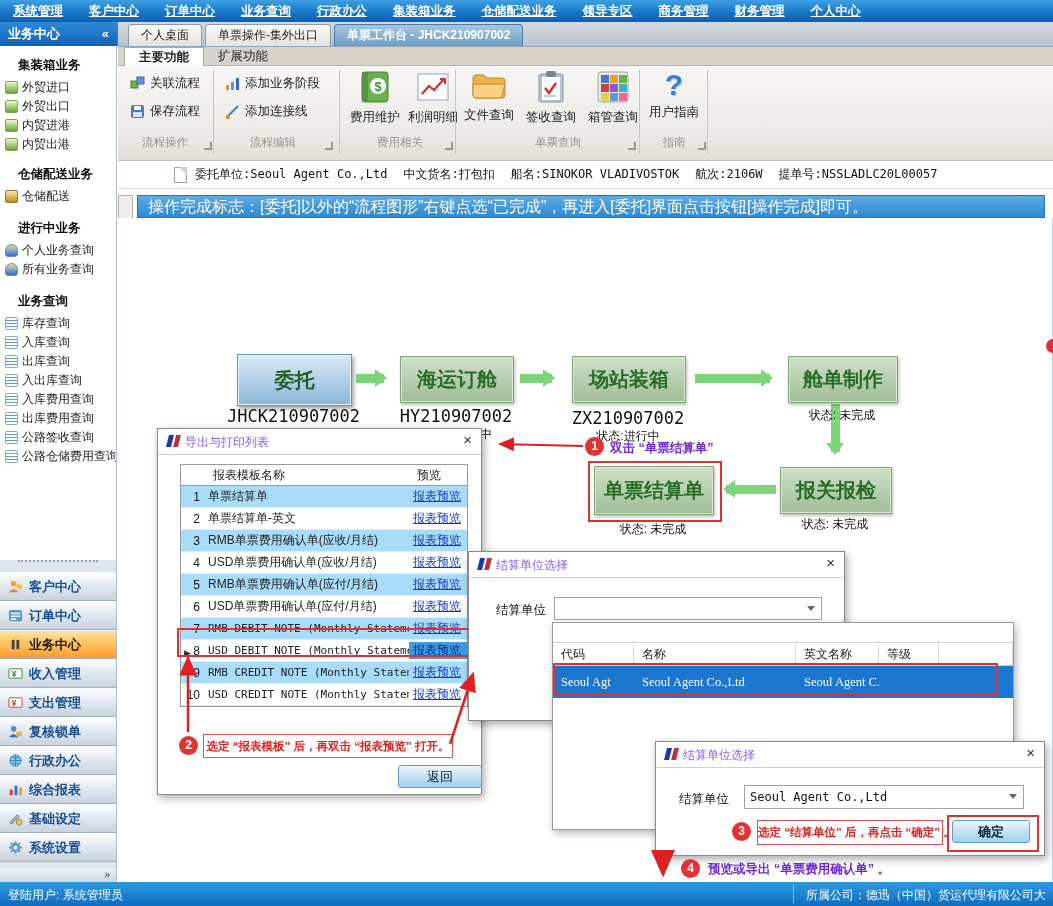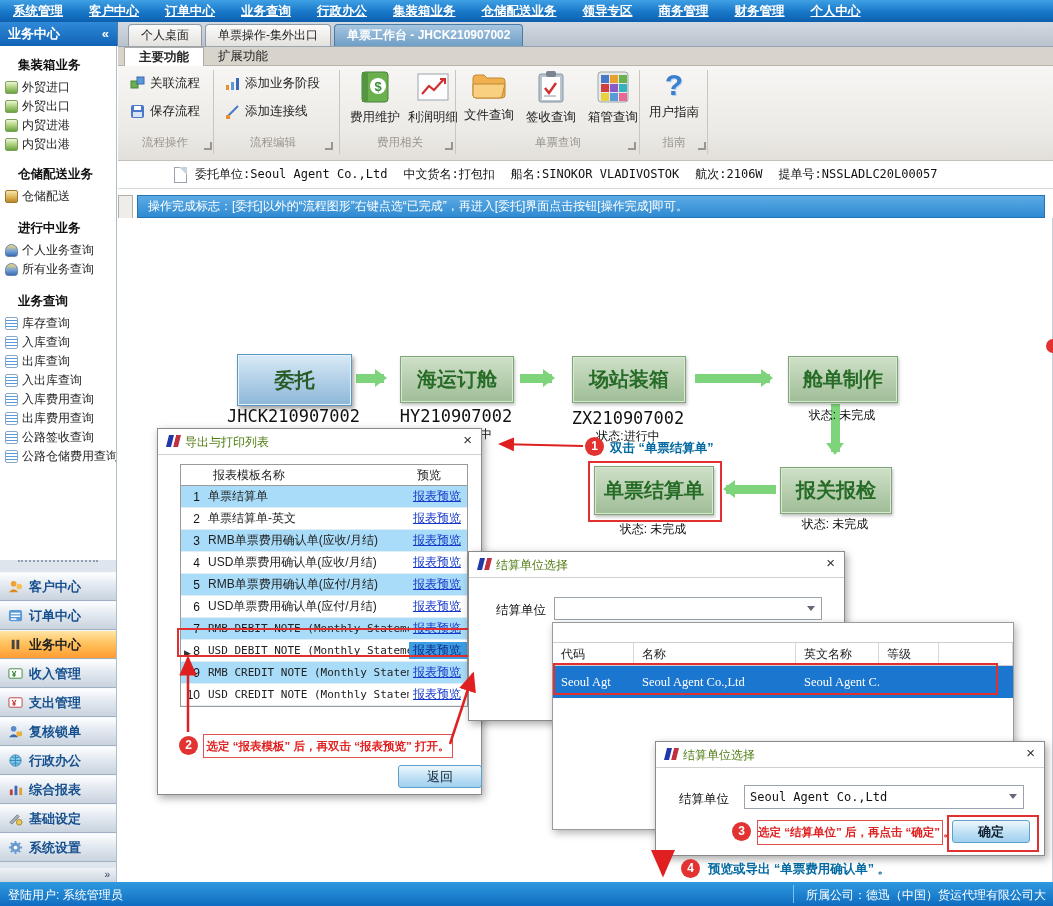--- a/index.html
+++ b/index.html
@@ -63,49 +63,49 @@
   .rbtn-lg .bi{display:inline-block;margin-bottom:2px;}
   
   #infobar{left:118px;top:161px;width:935px;height:28px;background:#fff;border-bottom:1px solid #d8d8d8;box-sizing:border-box;display:flex;align-items:center;padding-left:46px;}
   #infobar .doc{width:11px;height:14px;background:#fff;border:1px solid #9aa4ae;margin:0 8px 0 10px;position:relative;}
   #infobar .doc:after{content:"";position:absolute;right:-1px;top:-1px;border:4px solid #c8d2da;border-left-color:transparent;border-bottom-color:transparent;}
   #infobar span.f{font-family:"DejaVu Sans Mono","Liberation Sans",monospace;font-size:12px;color:#111;margin-right:16px;white-space:nowrap;}
   #side-tab{left:118px;top:195px;width:15px;height:58px;background:#efede9;border:1px solid #b4b0a8;box-sizing:border-box;
     writing-mode:vertical-rl;font-size:10.5px;color:#444;text-align:center;line-height:13px;cursor:pointer;}
   #noticebar{left:137px;top:195px;width:908px;height:23px;
     background:linear-gradient(180deg,#5cabe4 0%,#2f8ad2 100%);border:1px solid #2572b2;box-sizing:border-box;
-    color:#fff;font-size:12px;line-height:21px;padding-left:10px;}
+    color:#fff;font-size:16px;line-height:21px;padding-left:10px;}
   #canvas{left:118px;top:218px;width:935px;height:664px;background:#fff;border-right:1px solid #c6cdd4;box-sizing:border-box;}
   
   .fnode{position:absolute;display:flex;align-items:center;justify-content:center;
     background:linear-gradient(180deg,#cfe0c8 0%,#b2cbaa 60%,#9fbd96 100%);
     border:1px solid #7fa578;box-shadow:1px 2px 3px rgba(0,0,0,.25), inset 0 0 0 1px #d8e8d2;
     color:#266b26;font-weight:bold;font-size:20px;cursor:pointer;z-index:2;}
   .fnode.blue{background:linear-gradient(180deg,#d9eaf6 0%,#aecde6 55%,#8db7d8 100%);
     border:1px solid #5d96c0;box-shadow:2px 3px 4px rgba(0,0,0,.35), inset 0 0 0 1px #e6f2fa;color:#275c27;}
   .fsub{position:absolute;text-align:center;font-size:11px;color:#111;z-index:2;white-space:nowrap;}
   .fsub .code{font-family:"DejaVu Sans Mono","Liberation Sans",monospace;font-size:17px;display:block;}
   .fsub .st{font-size:12px;display:block;}
   .garr{position:absolute;background:#7ed47a;z-index:1;}
   .garr.h{height:9px;}
   .garr.h.r:after{content:"";position:absolute;right:-12px;top:-5px;border:9px solid transparent;border-left:12px solid #7ed47a;}
   .garr.h.l:before{content:"";position:absolute;left:-12px;top:-5px;border:9px solid transparent;border-right:12px solid #7ed47a;}
   .garr.v{width:9px;}
   .garr.v:after{content:"";position:absolute;bottom:-12px;left:-5px;border:9px solid transparent;border-top:12px solid #7ed47a;}
   
   .rnum{position:absolute;width:19px;height:19px;border-radius:50%;background:#e23232;color:#fff;
     font-weight:bold;font-size:12px;text-align:center;line-height:19px;z-index:45;}
-  .rtext{position:absolute;color:#0369a1;font-weight:bold;font-size:12.5px;z-index:45;white-space:nowrap;}
+  .rtext{position:absolute;color:#6d28d9;font-weight:bold;font-size:12.5px;z-index:45;white-space:nowrap;}
   .rbox{position:absolute;border:1px solid #e05050;color:#e02020;font-size:11.5px;font-weight:bold;
     text-align:center;z-index:45;background:rgba(255,255,255,.0);white-space:nowrap;}
   .rframe{position:absolute;border:2px solid #e03030;z-index:44;pointer-events:none;}
   
   .dialog{position:absolute;background:#fff;border:1px solid #8a8a8a;box-shadow:2px 3px 8px rgba(0,0,0,.35);box-sizing:border-box;}
   .dtitle{position:absolute;left:0;top:0;right:0;height:25px;background:#fff;border-bottom:1px solid #d0d0d0;}
-  .dtitle .dtext{position:absolute;left:27px;top:5px;font-size:12px;color:#4d7c0f;}
+  .dtitle .dtext{position:absolute;left:27px;top:5px;font-size:12px;color:#8b5cf6;}
   .dtitle .dclose{position:absolute;right:9px;top:2px;font-size:15px;color:#333;cursor:pointer;}
   .dicon{position:absolute;left:8px;top:6px;}
   
   #exp-table{position:absolute;left:22px;top:35px;width:288px;border:1px solid #9a9a9a;box-sizing:border-box;}
   .exp-hdr{display:flex;height:20px;background:#fff;border-bottom:1px solid #9a9a9a;font-size:12px;align-items:center;}
   .exp-row{display:flex;height:21px;align-items:center;font-size:12px;border-bottom:1px solid #e2eef6;cursor:pointer;}
   .exp-row:nth-child(odd){background:#a8dcf8;}
   .exp-row .no{width:24px;text-align:right;padding-right:5px;box-sizing:border-box;color:#111;position:relative;}
   .exp-row .nm{width:204px;padding-left:3px;box-sizing:border-box;white-space:nowrap;overflow:hidden;}
   .exp-row .nm.mono{font-family:"DejaVu Sans Mono","Liberation Sans",monospace;font-size:11px;}

